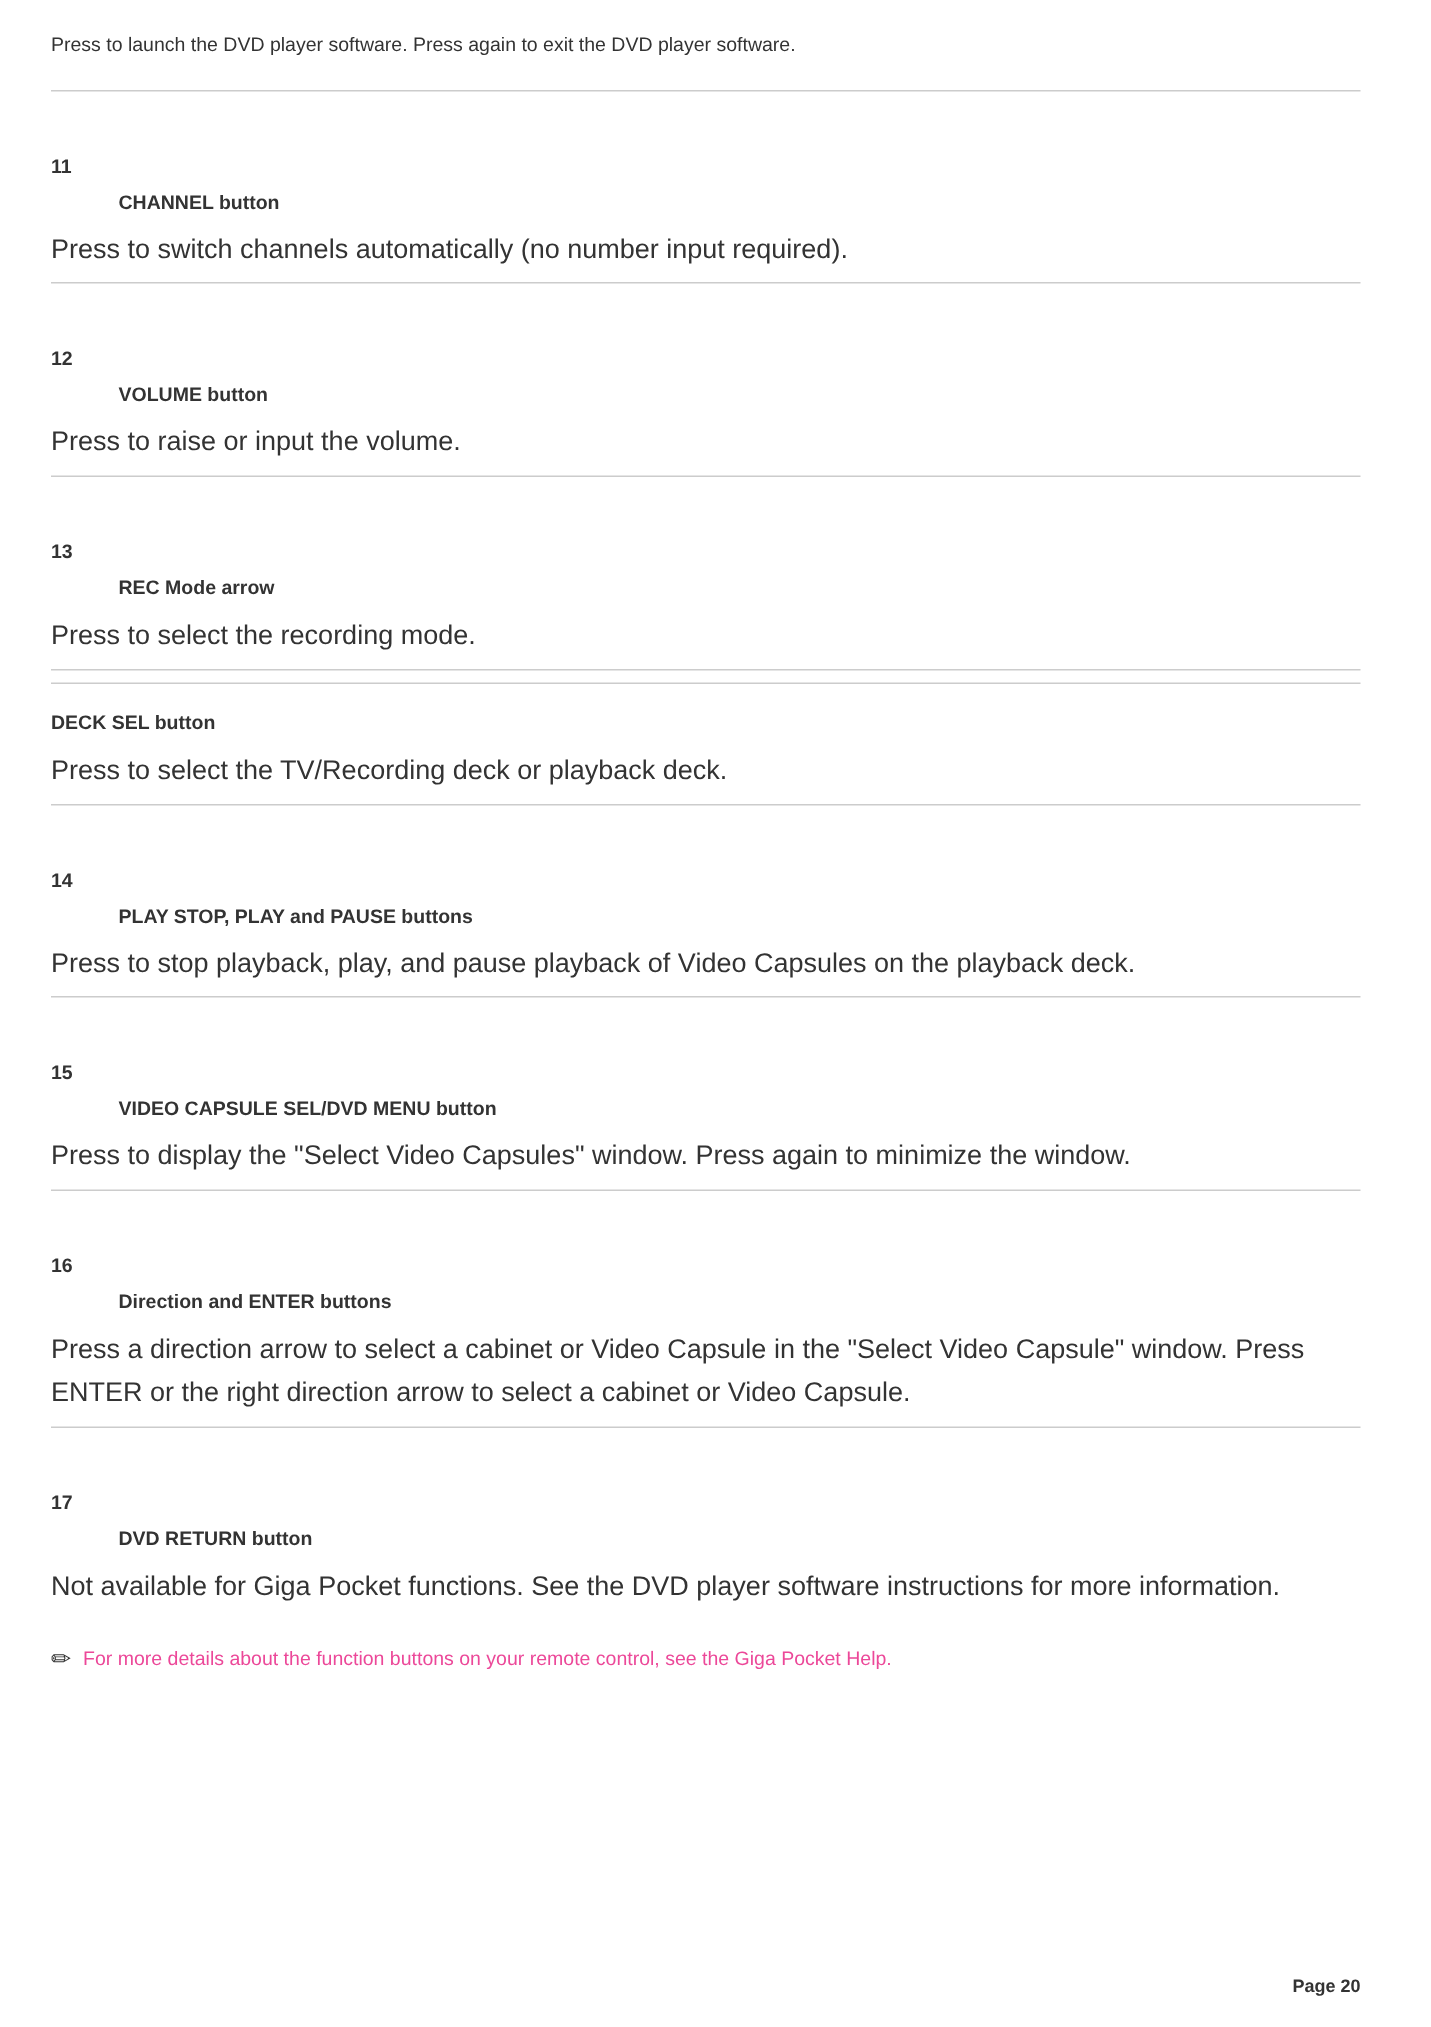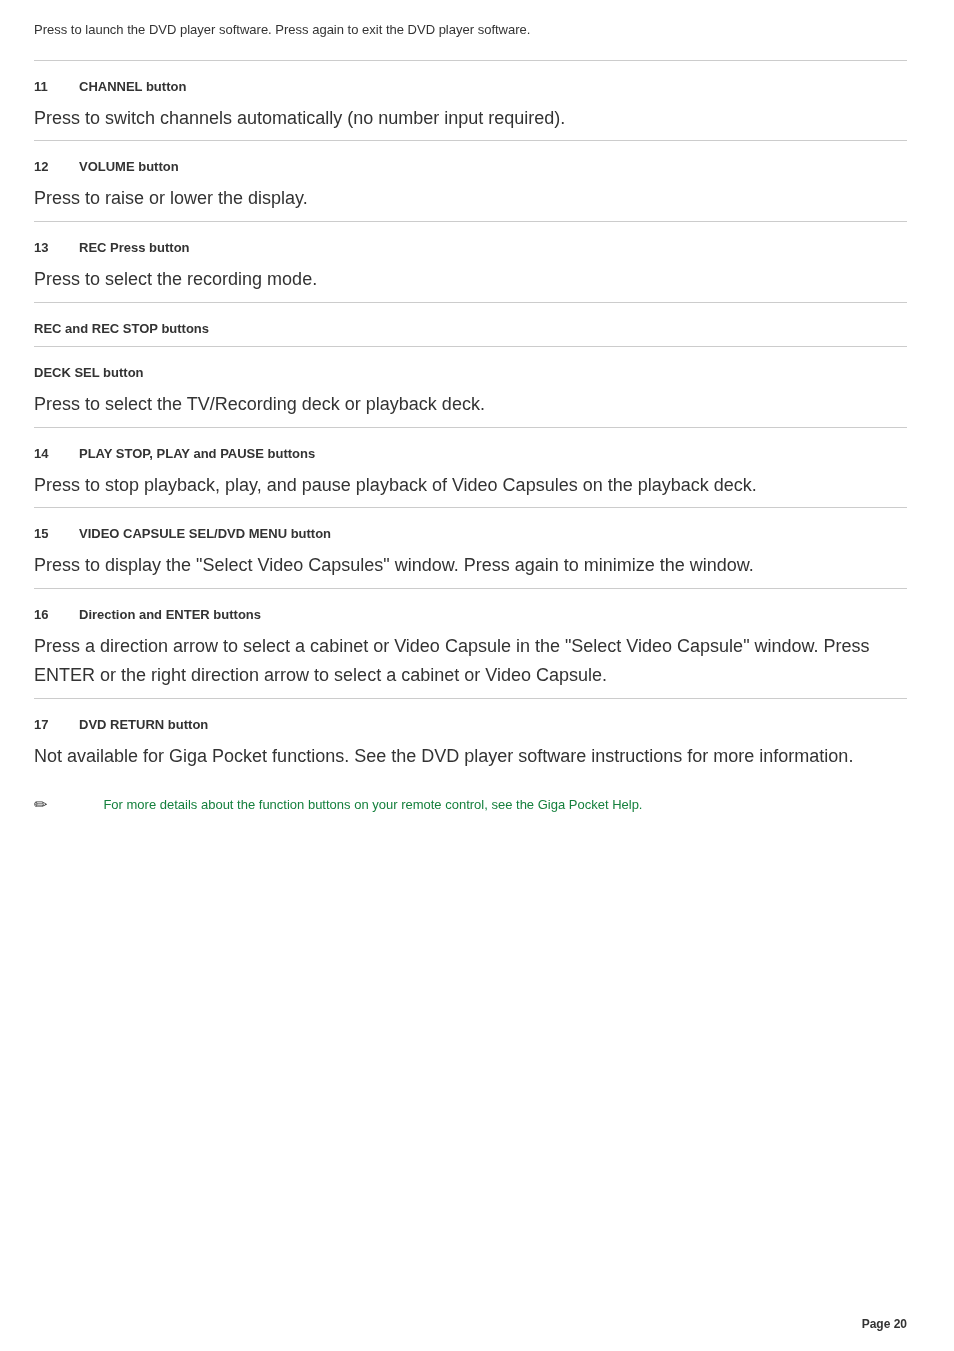--- a/index.html
+++ b/index.html
@@ -45,20 +45,21 @@
       font-weight: bold;
       font-size: 13px;
       min-width: 45px;
       color: #333;
     }
 
     .section-title {
       font-weight: bold;
       font-size: 13px;
       color: #333;
+      margin-top: 48px;
     }
 
     .section-title-nonum {
       font-weight: bold;
       font-size: 13px;
       color: #333;
       margin-top: 18px;
       margin-bottom: 10px;
     }
 
@@ -85,22 +86,21 @@
 
     .note-icon {
       font-size: 16px;
       margin-right: 8px;
       flex-shrink: 0;
     }
 
     .note-text {
       font-size: 13px;
       line-height: 1.5;
-      color: #15803d;
-      margin-left: 48px;
+      color: #ec4899;
     }
 
     .footnote {
       font-size: 10.5px;
       color: #555;
       line-height: 1.4;
       margin-top: 8px;
     }
 
     .footnote-marker {
@@ -133,35 +133,34 @@
     </div>
     <p class="section-body">Press to switch channels automatically (no number input required).</p>
   </div>
 
   <hr class="divider">
   <div class="section">
     <div class="section-header">
       <span class="section-number">12</span>
       <span class="section-title">VOLUME button</span>
     </div>
-    <p class="section-body">Press to raise or lower the display.</p>
+    <p class="section-body">Press to raise or input the volume.</p>
   </div>
 
   <hr class="divider">
   <div class="section">
     <div class="section-header">
       <span class="section-number">13</span>
-      <span class="section-title">REC Press button</span>
+      <span class="section-title">REC Mode arrow</span>
     </div>
     <p class="section-body">Press to select the recording mode.</p>
   </div>
 
   <hr class="divider">
   <div class="section">
-    <p class="section-title-nonum">REC and REC STOP buttons</p>
   </div>
 
   <hr class="divider">
   <div class="section">
     <p class="section-title-nonum">DECK SEL button</p>
     <p class="section-body">Press to select the TV/Recording deck or playback deck.</p>
   </div>
 
   <hr class="divider">
   <div class="section">

